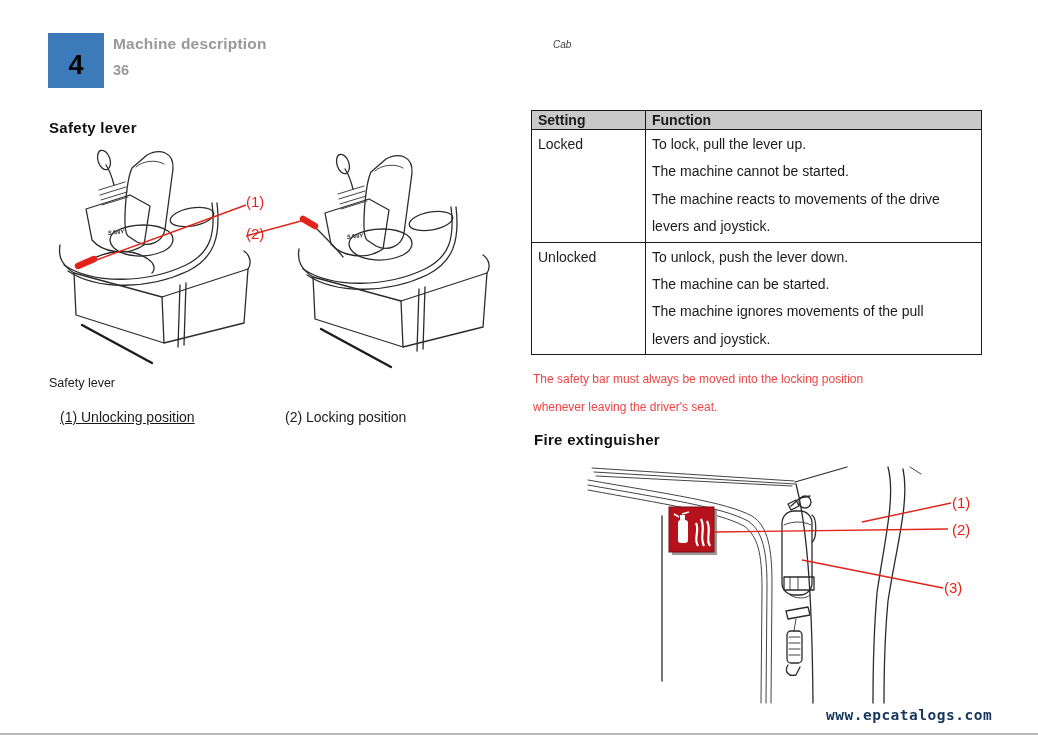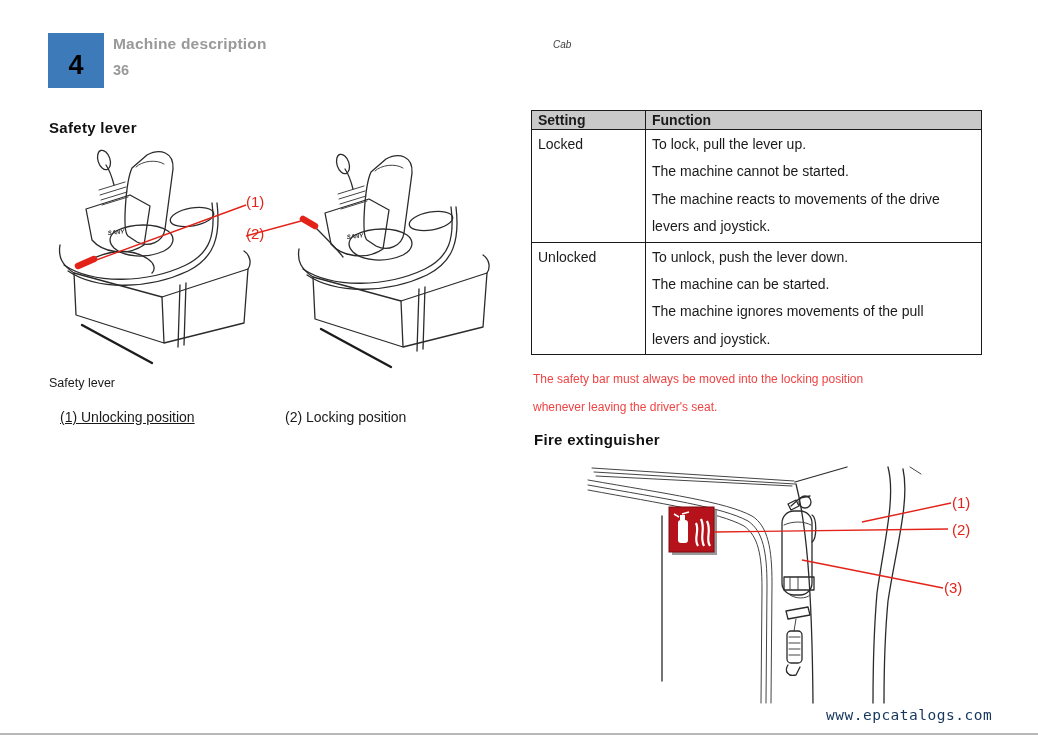--- a/index.html
+++ b/index.html
@@ -40,21 +40,21 @@
   .settings-table{position:absolute;left:531px;top:110px;width:451px;border-collapse:collapse;table-layout:fixed;}
   .settings-table td,.settings-table th{border:1.5px solid #1a1a1a;vertical-align:top;text-align:left;
       font-size:14px;padding:1px 6px;}
   .settings-table th{background:var(--table-header-bg);font-weight:bold;height:17px;vertical-align:middle;}
   .settings-table .col-setting{width:114px;}
   .settings-table .fn-line{line-height:27.4px;white-space:pre-wrap;}
   .settings-table .setting-cell{line-height:27.4px;}
   .note{position:absolute;left:533px;top:366px;}
   
   .watermark{position:absolute;left:826px;top:707px;font-family:"DejaVu Sans Mono",monospace;
-      font-weight:normal;font-size:14.5px;color:var(--watermark-navy);letter-spacing:.5px;text-decoration:none;}
+      font-weight:bold;font-size:14.5px;color:var(--watermark-navy);letter-spacing:.5px;text-decoration:none;}
 </style>
 </head>
 <body>
 
 <div class="page">
 
   <div class="chapter-box">
     <span>4</span>
   </div>
   <div class="chapter-title">Machine description</div>

